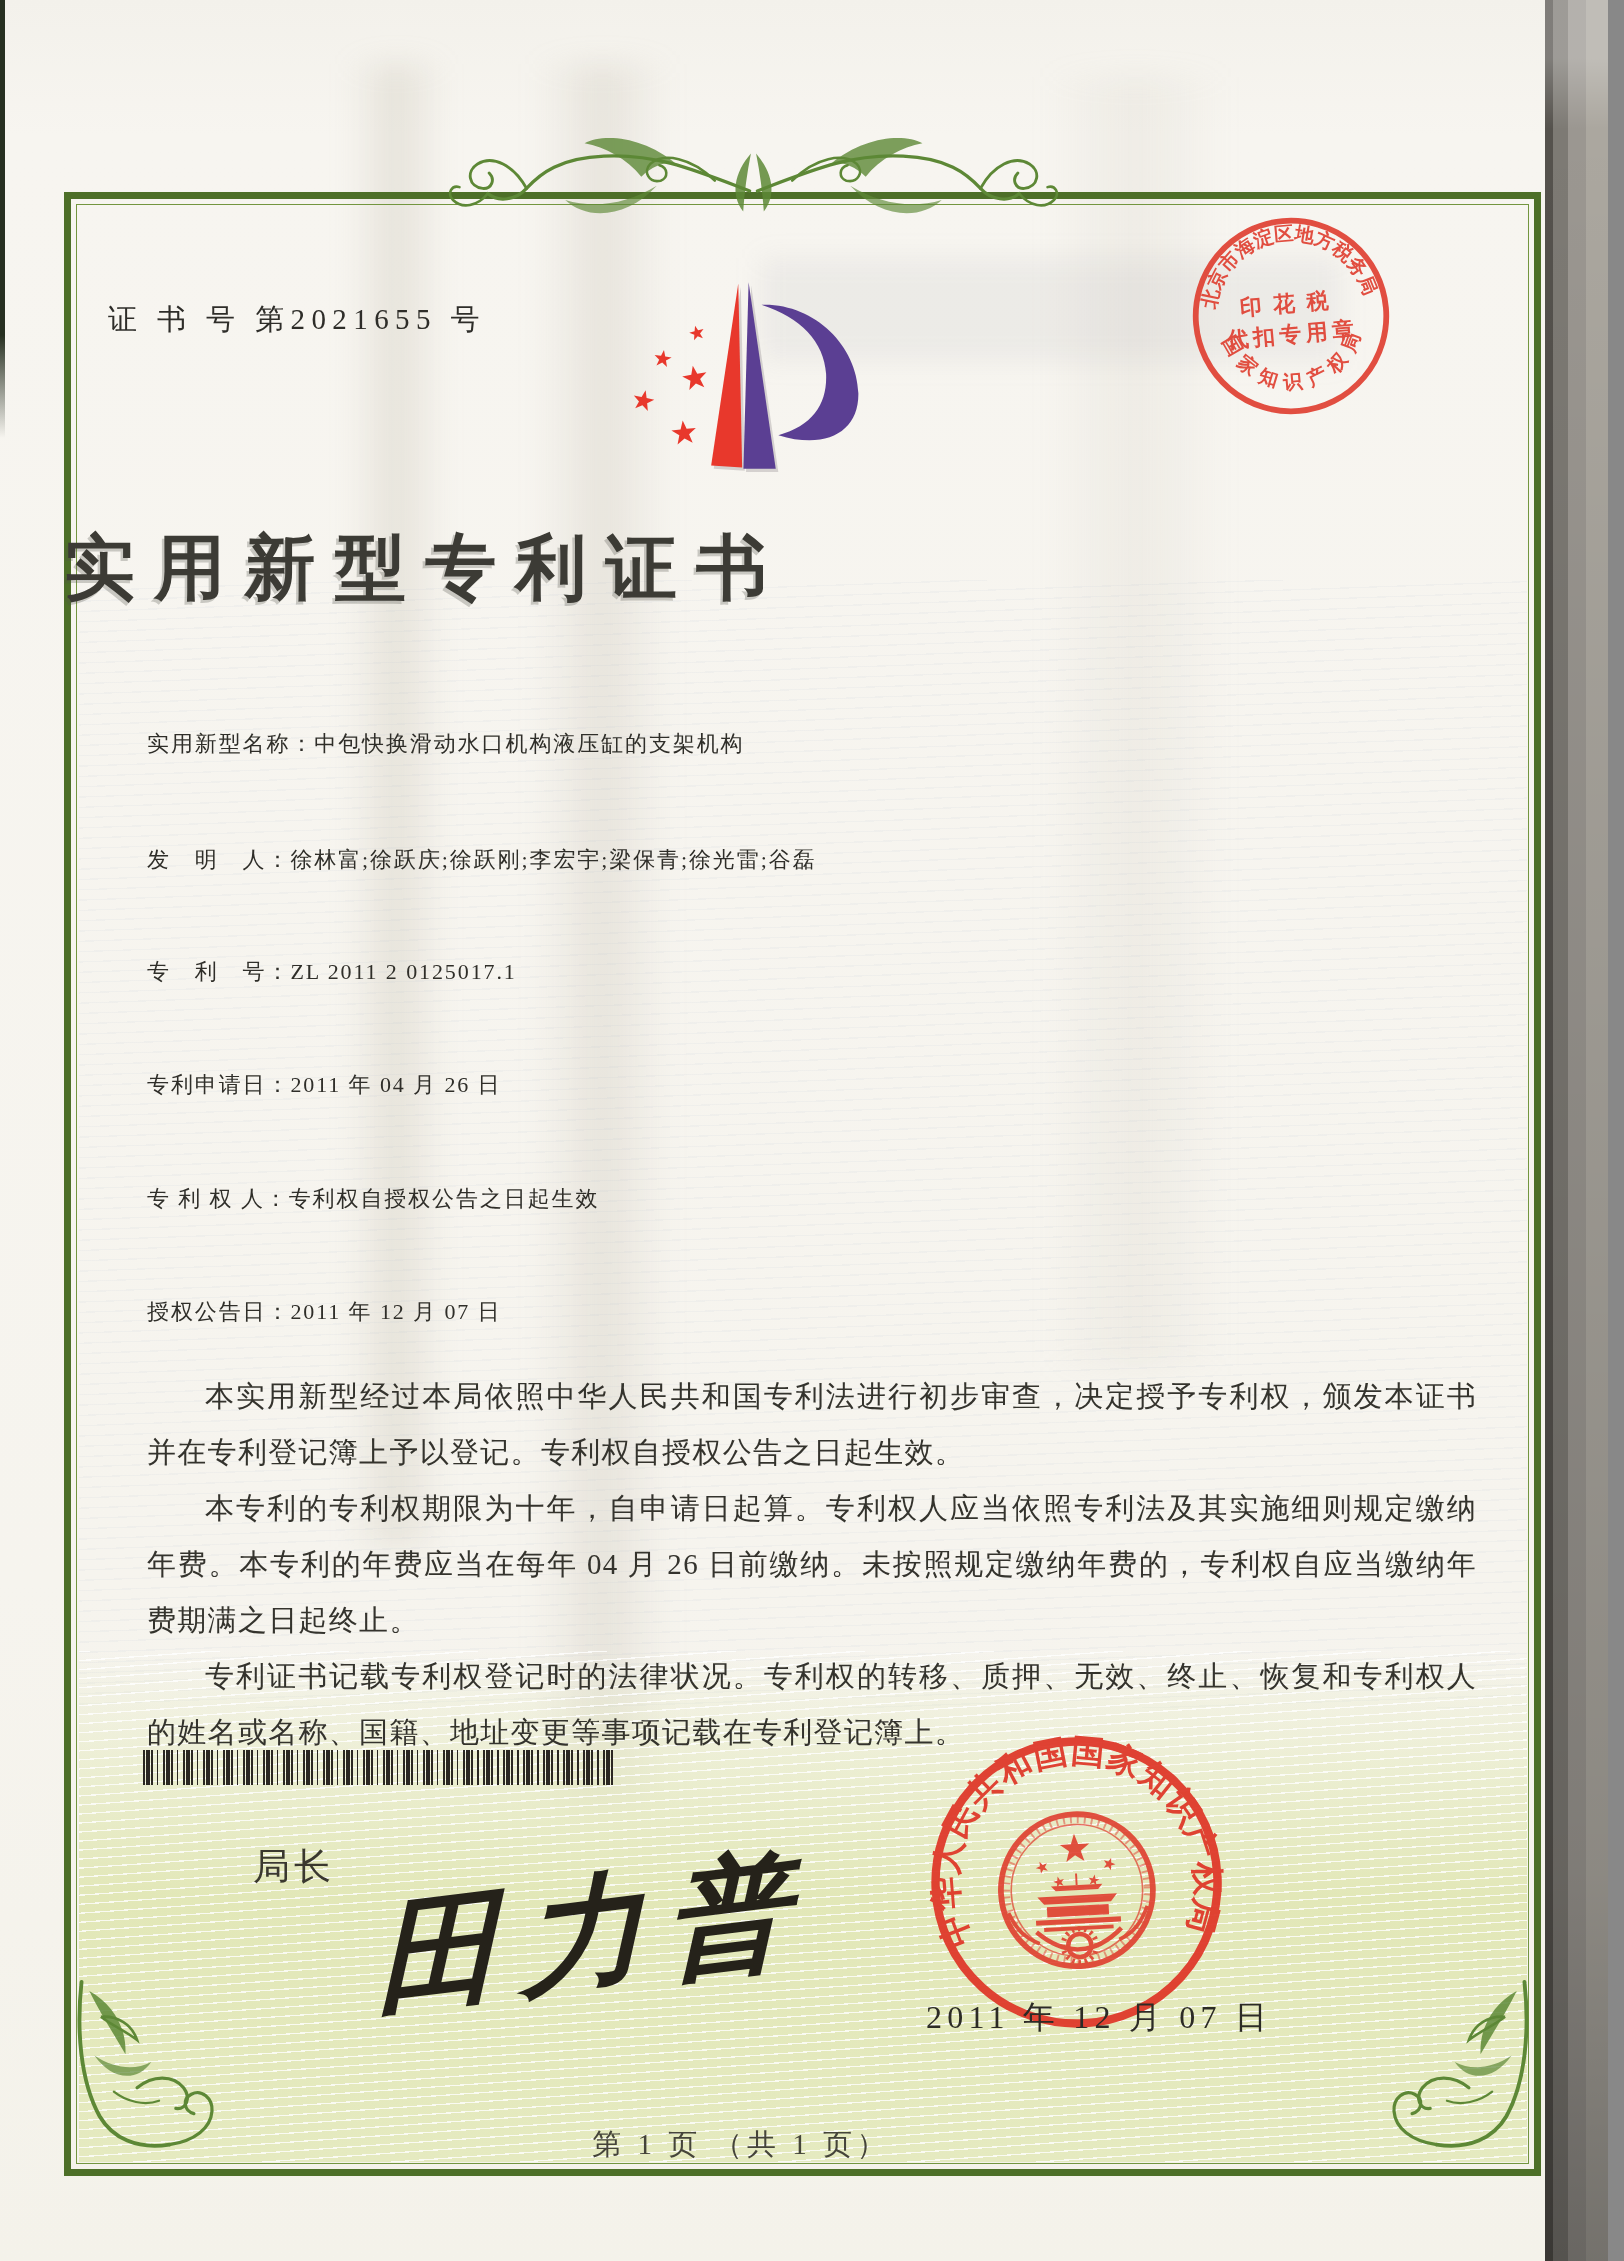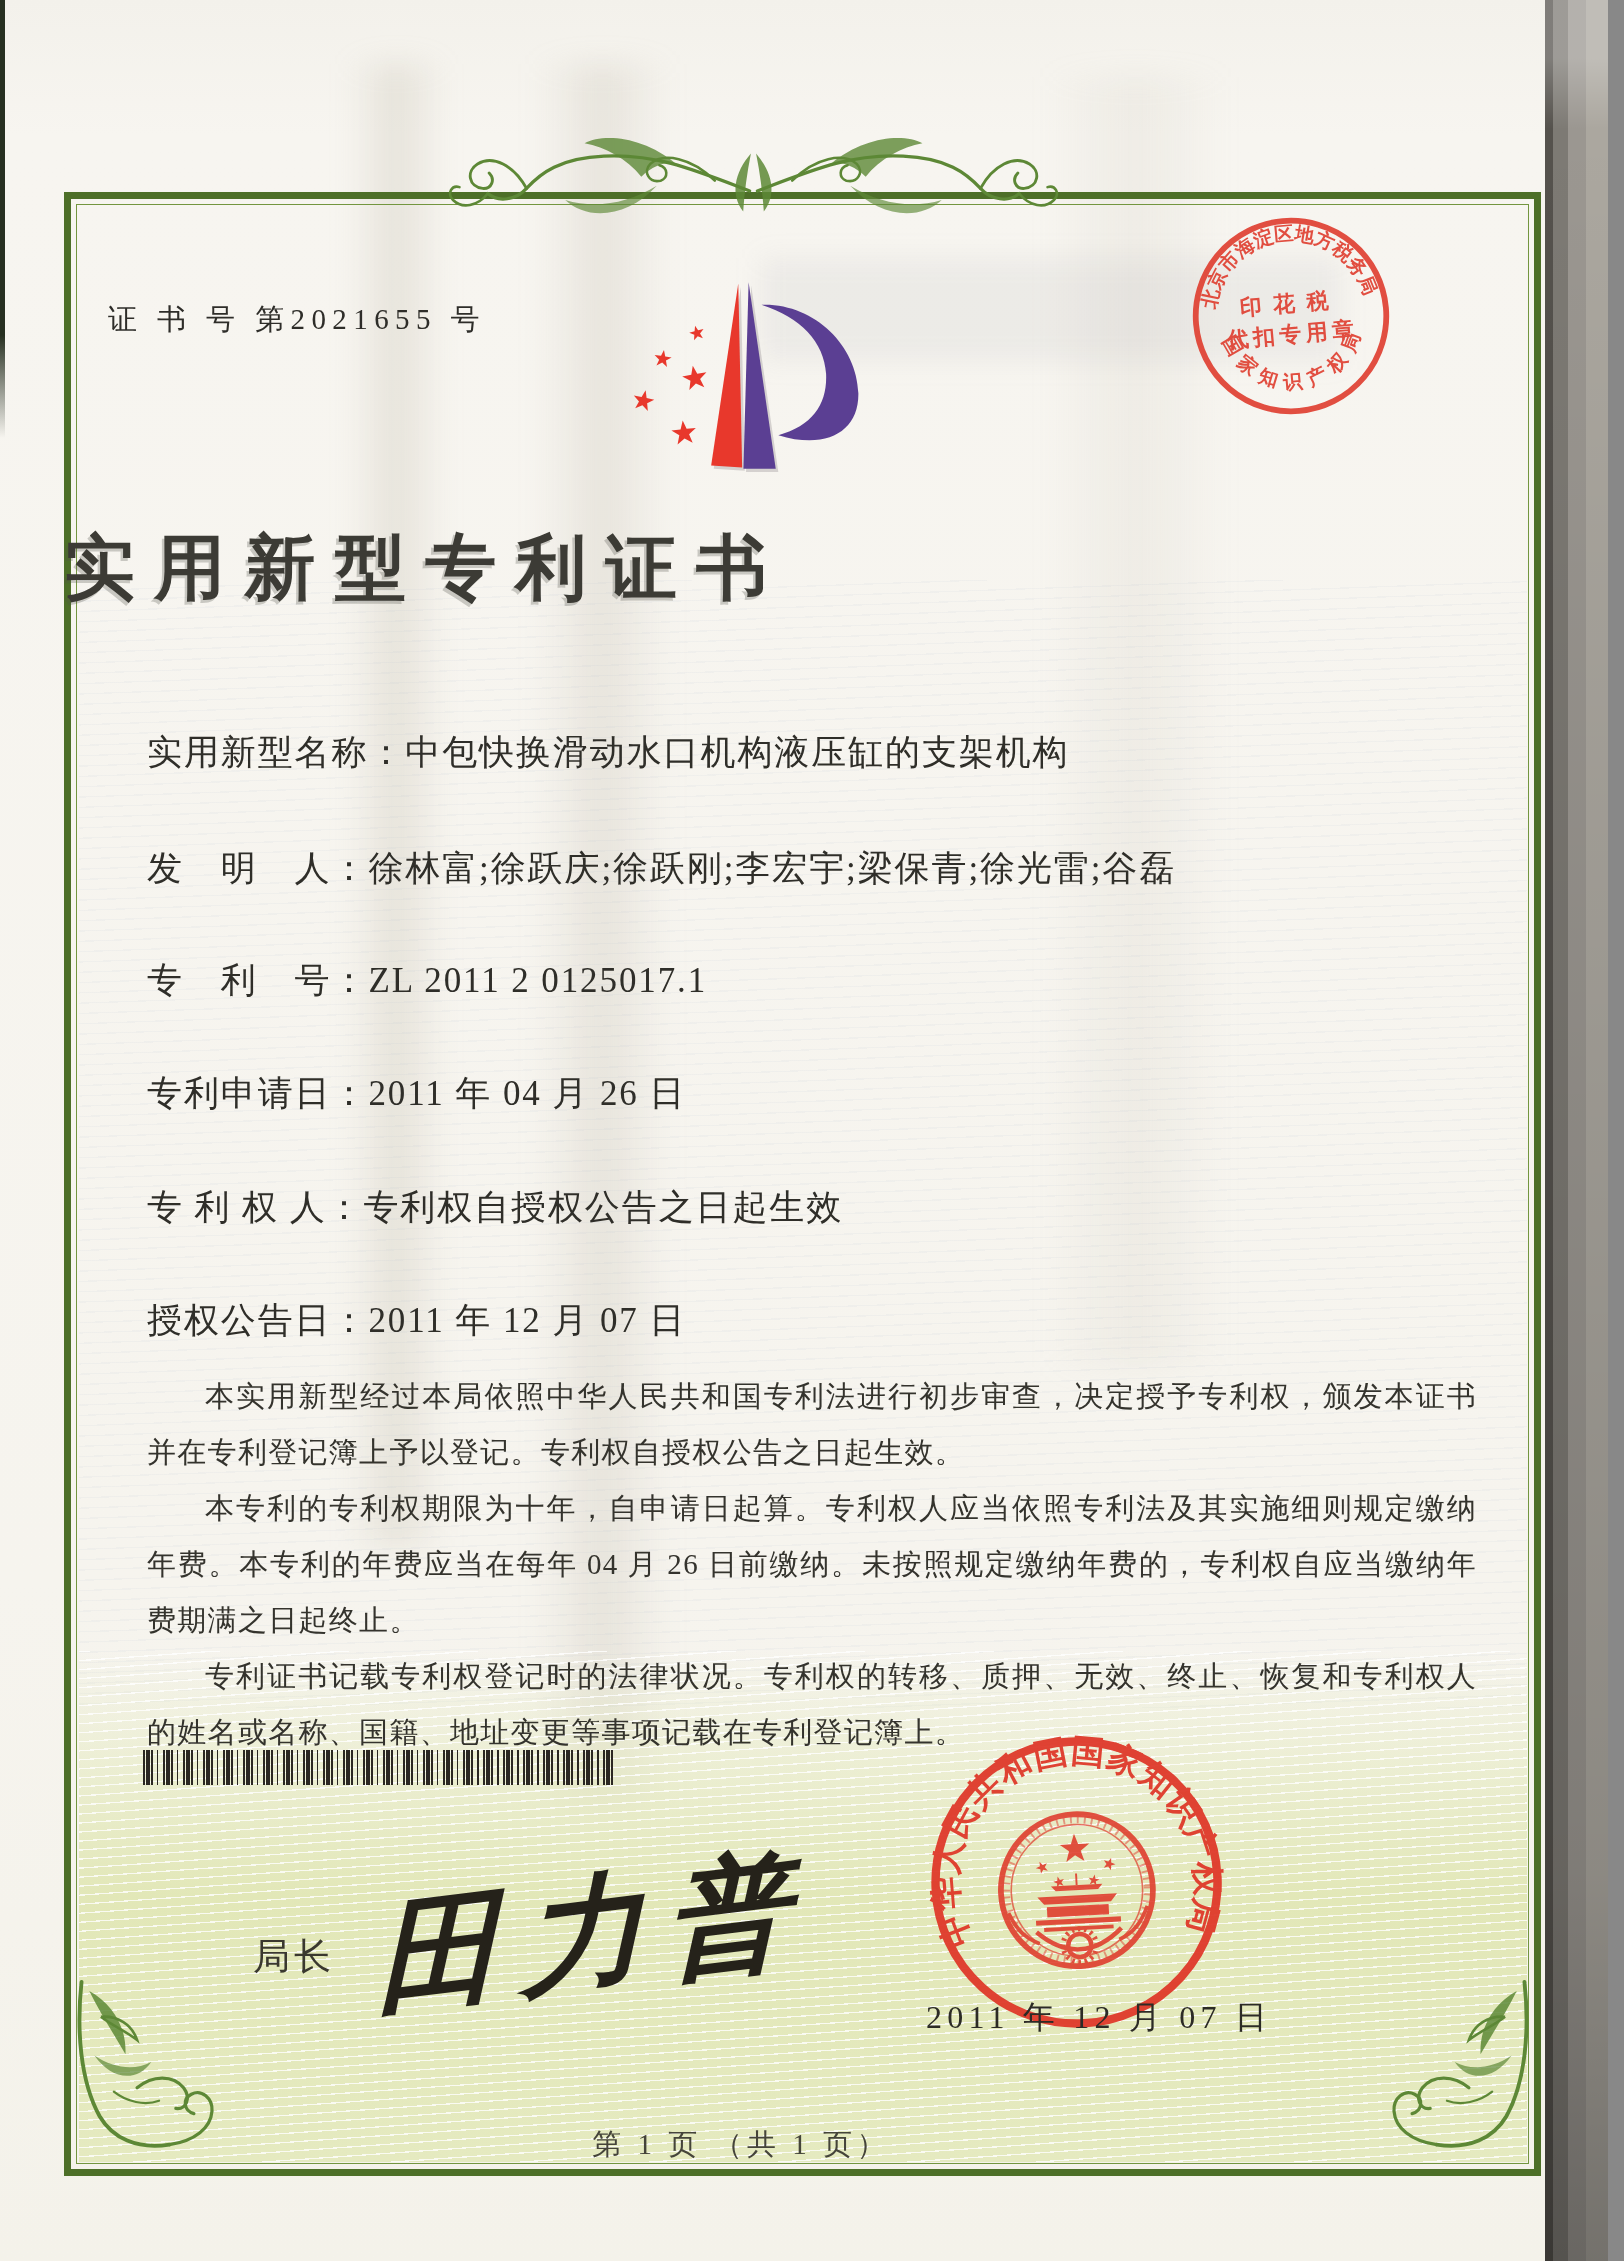--- a/index.html
+++ b/index.html
@@ -28,28 +28,28 @@
   .waves-mid{left:79px;top:580px;width:1448px;height:1128px;z-index:1;
     background:repeating-linear-gradient(178deg,rgba(150,168,195,.07) 0 1.3px,rgba(0,0,0,0) 1.3px 10.3px);}
   .green-zone{left:79px;top:1651px;width:1448px;height:511px;z-index:1;
     background:linear-gradient(180deg,rgba(227,233,186,0) 0,rgba(227,233,186,.55) 123px,rgba(224,230,178,.9) 245px,#e5eac0 100%);}
   .green-zone::after{content:"";position:absolute;inset:0;
     background:repeating-linear-gradient(176deg,rgba(255,255,255,.8) 0 1.3px,rgba(255,255,255,0) 1.3px 9px);}
   
   .cert-no{left:108px;top:300px;font-size:29px;letter-spacing:6.4px;color:#2e2d29;z-index:5;white-space:nowrap;}
   .title{left:64px;top:521px;width:1477px;text-align:left;font-size:71px;font-weight:bold;
     letter-spacing:19.3px;color:#3c3b35;z-index:5;text-shadow:-2.6px 3.2px 0 rgba(84,82,74,.28);white-space:nowrap;}
-  .field{left:147px;font-size:35px;letter-spacing:1.9px;color:#2f2e29;z-index:5;white-space:nowrap;}
+  .field{left:147px;font-size:22px;letter-spacing:1.9px;color:#2f2e29;z-index:5;white-space:nowrap;}
   .f0{top:729px}.f1{top:845px}.f2{top:957px}.f3{top:1070px}.f4{top:1184px}.f5{top:1297px}
   .body-text{left:147px;top:1368px;width:1330px;font-size:29px;line-height:56px;
     text-align:justify;color:#34332d;z-index:5;}
   .body-text p{margin:0;text-indent:2em;letter-spacing:1.3px;}
   .barcode{left:143px;top:1750px;width:472px;height:35px;z-index:5;
     background:repeating-linear-gradient(90deg,#2b2722 0 1.9px,rgba(0,0,0,0) 1.9px 3.2px,#2b2722 3.2px 7px,rgba(0,0,0,0) 7px 8.4px,#2b2722 8.4px 10.3px,rgba(0,0,0,0) 10.3px 14px,#2b2722 14px 15.5px,rgba(0,0,0,0) 15.5px 20px);}
-  .sig-role{left:253px;top:1932px;font-size:37px;letter-spacing:3.9px;color:#3a382f;z-index:5;text-align:right;}
+  .sig-role{left:253px;top:1842px;font-size:37px;letter-spacing:3.9px;color:#3a382f;z-index:5;text-align:right;}
   .sig-name{left:374px;top:1852px;font-size:124px;font-weight:bold;color:#25221a;z-index:5;
     transform:rotate(-7deg) skewX(-6deg);letter-spacing:22px;white-space:nowrap;font-style:italic;}
   .seal{left:922px;top:1728px;width:309px;height:309px;z-index:4;transform:rotate(-3deg);opacity:.94;}
   .tax-stamp{left:1188px;top:213px;width:206px;height:206px;z-index:4;transform:rotate(-5deg);opacity:.88;}
   .issue-date{left:926px;top:1996px;font-size:32px;letter-spacing:5.2px;color:#2c2b26;z-index:6;white-space:nowrap;}
   .footer{left:77px;top:2125px;width:1328px;text-align:center;font-size:29px;letter-spacing:4.5px;color:#45443a;z-index:5;}
   .logo{left:613px;top:277px;width:257px;height:195px;z-index:5;}
   .flourish-top{left:444px;top:125px;width:619px;height:141px;z-index:4;}
   .flourish-bl{left:75px;top:1978px;width:181px;height:186px;z-index:4;}
   .flourish-br{left:1350px;top:1978px;width:181px;height:186px;z-index:4;transform:scaleX(-1);}

